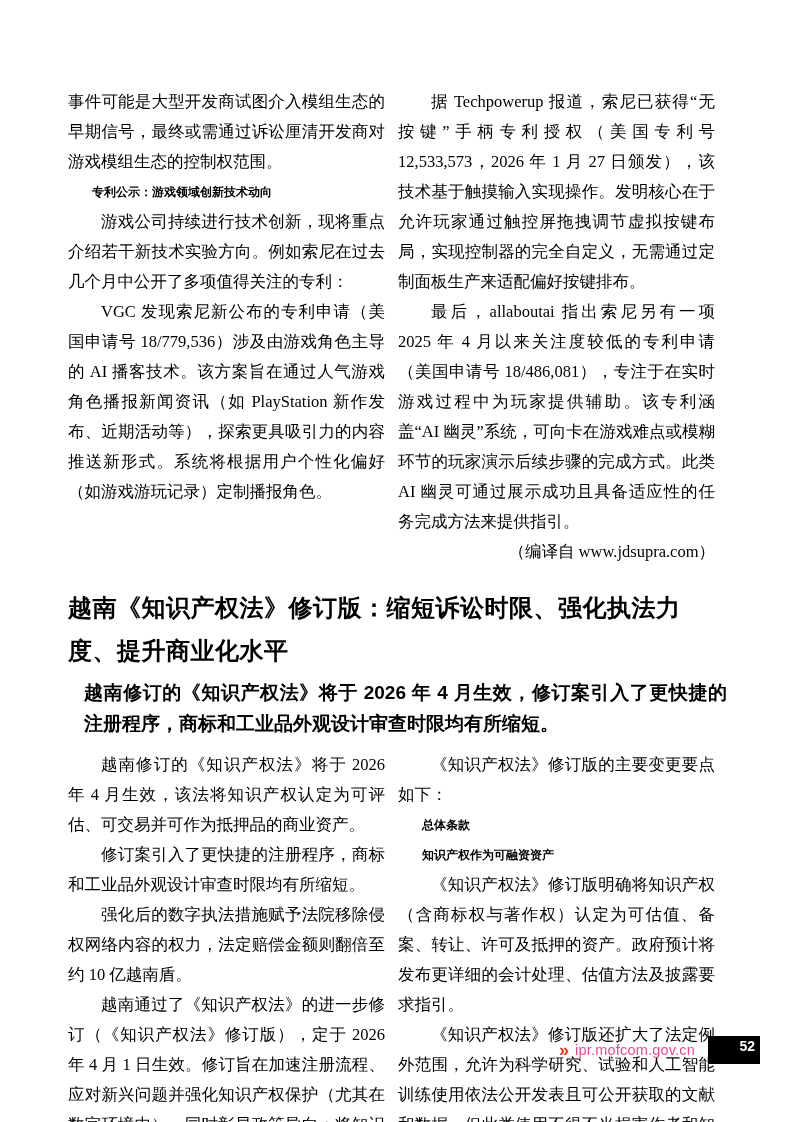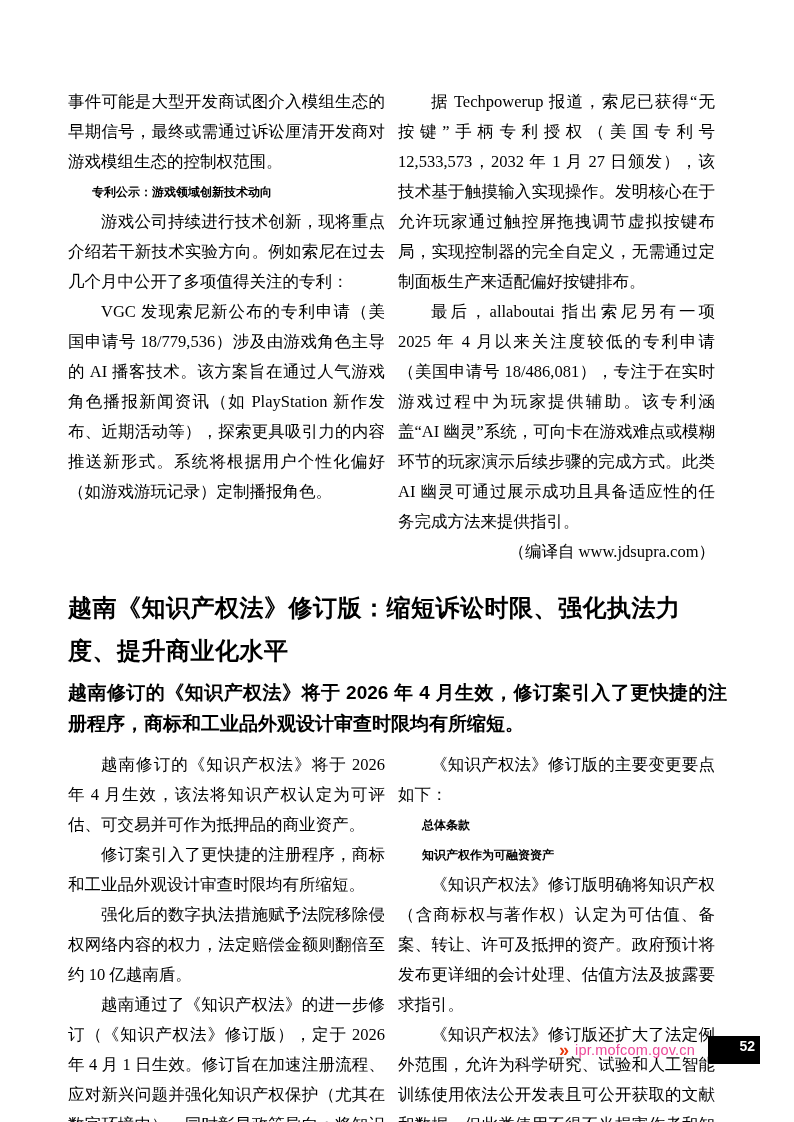--- a/index.html
+++ b/index.html
@@ -59,21 +59,21 @@
   .headline {
     margin: 0;
     font-family: "Liberation Sans", "DejaVu Sans", sans-serif;
     font-weight: bold;
     font-size: 24px;
     line-height: 43px;
     letter-spacing: 0.5px;
     color: #000000;
   }
   .standfirst {
-    margin: 5px 0 0 0;
+    margin: 5px 0 0 16px;
     font-family: "Liberation Sans", "DejaVu Sans", sans-serif;
     font-weight: bold;
     font-size: 19px;
     line-height: 31px;
     text-align: justify;
     color: #000000;
   }
   .cols2 {
     margin-top: 11px;
   }
@@ -119,21 +119,21 @@
   <div class="content">
 
     <section class="two-col">
       <div class="col">
         <p class="body cont">事件可能是大型开发商试图介入模组生态的早期信号，最终或需通过诉讼厘清开发商对游戏模组生态的控制权范围。</p>
         <h3 class="inline-heading">专利公示：游戏领域创新技术动向</h3>
         <p class="body">游戏公司持续进行技术创新，现将重点介绍若干新技术实验方向。例如索尼在过去几个月中公开了多项值得关注的专利：</p>
         <p class="body">VGC 发现索尼新公布的专利申请（美国申请号 18/779,536）涉及由游戏角色主导的 AI 播客技术。该方案旨在通过人气游戏角色播报新闻资讯（如 PlayStation 新作发布、近期活动等），探索更具吸引力的内容推送新形式。系统将根据用户个性化偏好（如游戏游玩记录）定制播报角色。</p>
       </div>
       <div class="col">
-        <p class="body">据 Techpowerup 报道，索尼已获得“无按键”手柄专利授权（美国专利号 12,533,573，2032 年 1 月 27 日颁发），该技术基于触摸输入实现操作。发明核心在于允许玩家通过触控屏拖拽调节虚拟按键布局，实现控制器的完全自定义，无需通过定制面板生产来适配偏好按键排布。</p>
+        <p class="body">据 Techpowerup 报道，索尼已获得“无按键”手柄专利授权（美国专利号 12,533,573，2026 年 1 月 27 日颁发），该技术基于触摸输入实现操作。发明核心在于允许玩家通过触控屏拖拽调节虚拟按键布局，实现控制器的完全自定义，无需通过定制面板生产来适配偏好按键排布。</p>
         <p class="body"><span>最后，allaboutai 指出索尼另有一项 2025 年 4 月以来关注度较低的专利申请（美国申请号 18/486,081），专注于在实时游戏过程中为玩家提供辅助。该专利涵盖“AI 幽灵”系统，可向卡在游戏难点或模糊环节的玩家演示后续步骤的完成方式。此类 AI 幽灵可通过展示成功且具备适应性的任务完成方法来提供指引。</span><span class="source">（编译自 www.jdsupra.com）</span></p>
       </div>
     </section>
 
     <section class="article-main">
       <h1 class="headline">越南《知识产权法》修订版：缩短诉讼时限、强化执法力度、提升商业化水平</h1>
       <p class="standfirst">越南修订的《知识产权法》将于 2026 年 4 月生效，修订案引入了更快捷的注册程序，商标和工业品外观设计审查时限均有所缩短。</p>
       <div class="two-col cols2">
         <div class="col">
           <p class="body">越南修订的《知识产权法》将于 2026 年 4 月生效，该法将知识产权认定为可评估、可交易并可作为抵押品的商业资产。</p>

